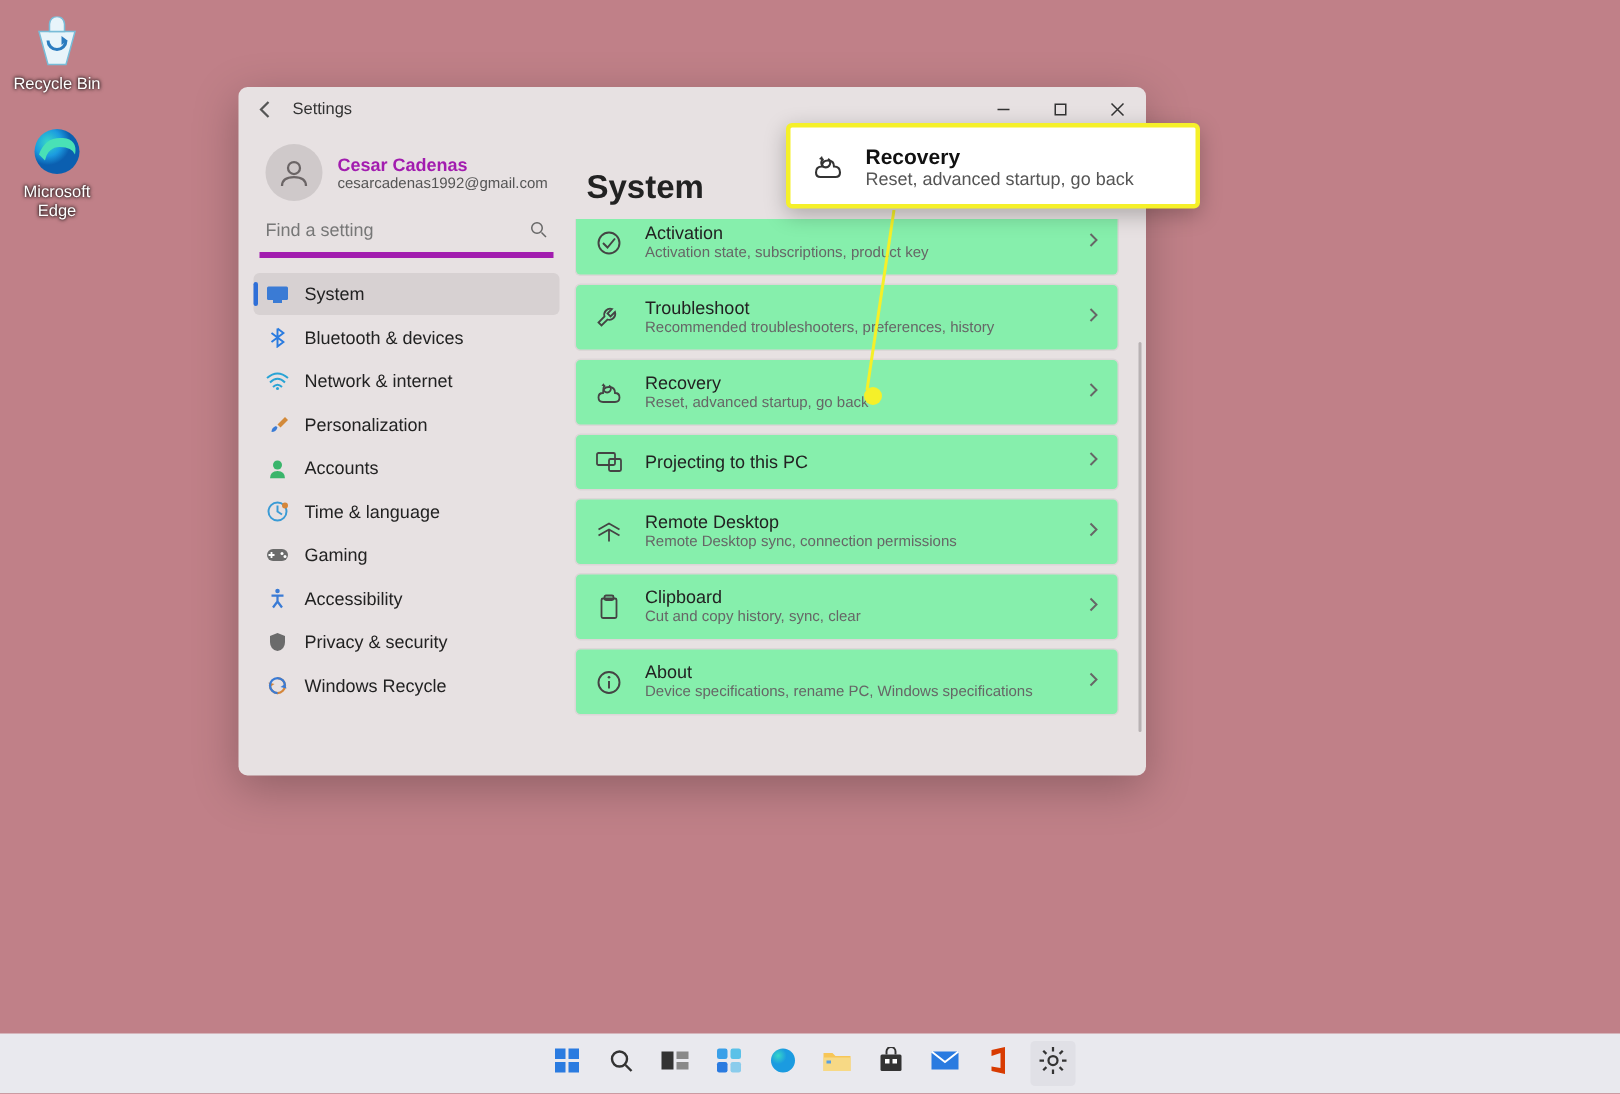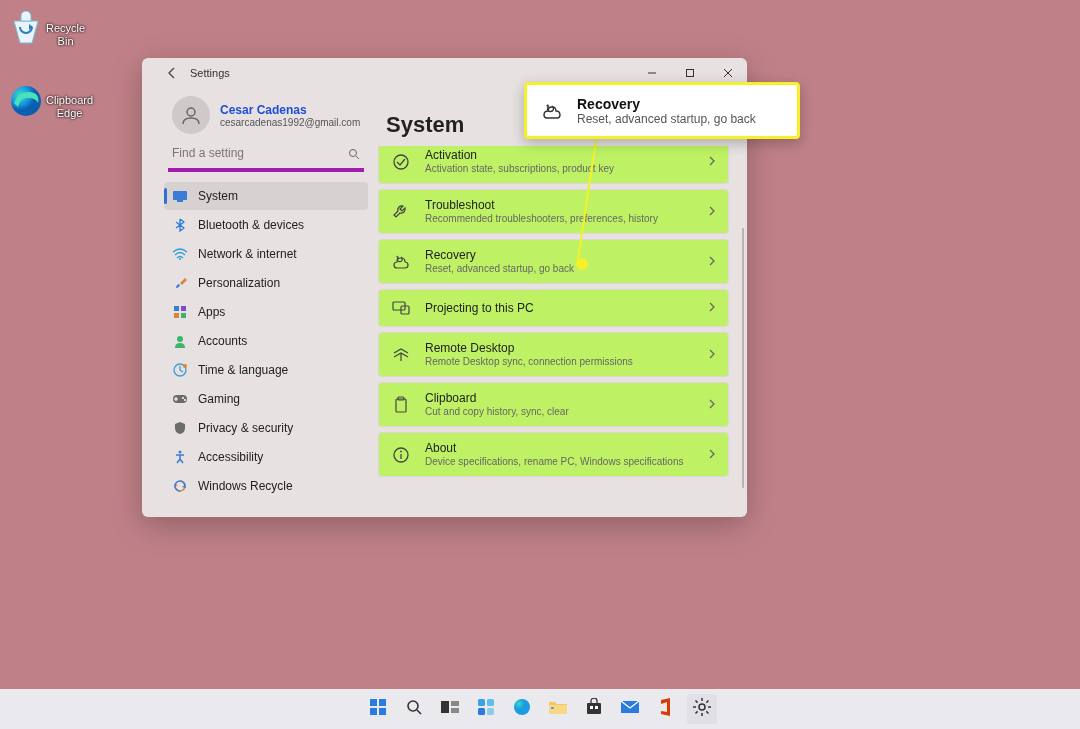--- a/index.html
+++ b/index.html
@@ -1,51 +1,51 @@
 <!DOCTYPE html>
 <html><head>
 <meta charset="utf-8">
 <style>
 * { margin:0; padding:0; box-sizing:border-box; font-family:"Segoe UI",Arial,sans-serif; }
 html,body { width:1080px; height:729px; overflow:hidden; }
 body { background:#c08088; position:relative; }
 
 
-.desktop-icon { position:absolute; width:60px; display:flex; flex-direction:row; align-items:flex-end; gap:2px; cursor:pointer; }
+.desktop-icon { position:absolute; width:60px; display:flex; flex-direction:column; align-items:center; gap:2px; cursor:pointer; }
 .desktop-icon .ic { width:38px; height:38px; display:flex; align-items:center; justify-content:center; }
 .desktop-icon .label { font-size:11px; color:#fff; text-align:center; text-shadow:0 0 3px rgba(0,0,0,.8),0 0 2px rgba(0,0,0,.9); line-height:1.2; }
 
 
-.window { position:absolute; left:142px; top:58px; width:605px; height:459px; background:#e7e1e2; border-radius:6px; box-shadow:0 8px 30px rgba(0,0,0,.25); display:flex; flex-direction:column;padding-left:12px; }
+.window { position:absolute; left:159px; top:58px; width:605px; height:459px; background:#e7e1e2; border-radius:6px; box-shadow:0 8px 30px rgba(0,0,0,.25); display:flex; flex-direction:column; }
 .titlebar { height:30px; display:flex; align-items:center; padding:0 6px; position:relative; }
 .back { width:24px; height:24px; border-radius:3px; display:flex; align-items:center; justify-content:center; color:#555; }
 .app-title { font-size:11px; color:#333; margin-left:6px; }
 .win-btns { position:absolute; right:0; top:0; display:flex; }
 .win-btn { width:38px; height:30px; display:flex; align-items:center; justify-content:center; color:#333; }
 
 .body { flex:1; display:flex; overflow:hidden; }
 .sidebar { width:220px; padding:4px 6px 10px 10px; display:flex; flex-direction:column; }
 .profile { display:flex; align-items:center; gap:10px; padding:4px 2px 12px 8px; }
 .avatar { width:38px; height:38px; border-radius:50%; background:#cfc9ca; display:flex; align-items:center; justify-content:center; color:#6b6566; }
-.profile-text .name { font-size:12px; font-weight:600; color:#1d4ed8; }
+.profile-text .name { font-size:12px; font-weight:600; color:#a21caf; }
 .profile-text .email { font-size:10px; color:#555; }
 .search { margin:0 4px 10px 4px; height:26px; border-bottom:4px solid #a21caf; display:flex; align-items:flex-start; padding:0 4px; background:transparent; }
 .search input { flex:1; border:none; background:transparent; font-size:12px; color:#444; outline:none; }
 .search input::placeholder { color:#777; }
 .search .mag { color:#666; }
 .nav { display:flex; flex-direction:column; gap:1px; }
 .nav-item { display:flex; align-items:center; gap:10px; padding:6px 8px; border-radius:4px; font-size:12px; color:#222; cursor:pointer; position:relative; }
 .nav-item.active { background:#d7d1d2; }
 .nav-item.active::before { content:""; position:absolute; left:0; top:6px; bottom:6px; width:3px; background:#2f6fd8; border-radius:2px; }
 .nav-item .nic { width:16px; height:16px; display:flex; align-items:center; justify-content:center; }
 
 .main { flex:1; padding:0 18px 12px 4px; overflow:hidden; display:flex; flex-direction:column; position:relative; }
 .page-title { font-size:22px; font-weight:600; color:#222; padding:24px 0 8px 8px; }
 .items { display:flex; flex-direction:column; gap:5px; }
-.item { display:flex; align-items:center; gap:14px; padding:8px 12px; background:#bef264; border:1px solid #dcd6d7; border-radius:4px; cursor:pointer; }
+.item { display:flex; align-items:center; gap:14px; padding:8px 12px; background:#86efac; border:1px solid #dcd6d7; border-radius:4px; cursor:pointer; }
 .item.clipped { border-top:none; border-top-left-radius:0; border-top-right-radius:0; padding-top:2px; }
 .item .iic { width:20px; height:20px; display:flex; align-items:center; justify-content:center; color:#444; flex-shrink:0; }
 .item .txt { flex:1; }
 .item .t1 { font-size:12px; color:#222; }
 .item .t2 { font-size:10px; color:#666; line-height:1.3; }
 .item .chev { color:#666; }
 .scroll-indicator { position:absolute; right:3px; top:140px; width:2px; height:260px; background:#b8b2b3; border-radius:2px; }
 
 
 .callout { position:absolute; left:524px; top:82px; width:276px; height:57px; background:#fff; border:3px solid #f5f029; border-radius:4px; box-shadow:0 4px 14px rgba(0,0,0,.25); display:flex; align-items:center; gap:14px; padding:6px 14px; }
@@ -84,21 +84,21 @@
           <radialGradient id="eg" cx="30%" cy="30%">
             <stop offset="0%" stop-color="#37d7c8"></stop>
             <stop offset="60%" stop-color="#1b9be0"></stop>
             <stop offset="100%" stop-color="#0b5fb0"></stop>
           </radialGradient>
         </defs>
         <circle cx="18" cy="18" r="15" fill="url(#eg)"></circle>
         <path d="M6 20 Q10 8 22 9 Q32 10 30 20 Q28 15 20 15 Q12 15 10 24 Q8 22 6 20 Z" fill="#49e1b6"></path>
       </svg>
   </div>
-  <div class="label">Clipboard Edge</div>
+  <div class="label">Microsoft Edge</div>
 </div>
 
 <div class="window">
   <div class="titlebar">
     <div class="back">
       <svg width="14" height="14" viewBox="0 0 14 14">
           <path d="M9 2 L4 7 L9 12" fill="none" stroke="#555" stroke-width="1.5"></path>
         </svg>
     </div>
     <div class="app-title">Settings</div>
@@ -178,31 +178,20 @@
               <svg width="14" height="14" viewBox="0 0 14 14">
                 <path d="M12 2 L7 7 L9 9 L14 4 Z" fill="#d38a3a"></path>
                 <path d="M6 8 Q3 9 3 12 Q6 12 7 9 Z" fill="#3a7bd5"></path>
               </svg>
             </span>
             <span>Personalization</span>
           </div>
           <div class="nav-item">
             <span class="nic">
               <svg width="14" height="14" viewBox="0 0 14 14">
-                <rect x="1" y="1" width="5" height="5" fill="#3a7bd5"></rect>
-                <rect x="8" y="1" width="5" height="5" fill="#7b4bd5"></rect>
-                <rect x="1" y="8" width="5" height="5" fill="#d5863a"></rect>
-                <rect x="8" y="8" width="5" height="5" fill="#3ab56b"></rect>
-              </svg>
-            </span>
-            <span>Apps</span>
-          </div>
-          <div class="nav-item">
-            <span class="nic">
-              <svg width="14" height="14" viewBox="0 0 14 14">
                 <circle cx="7" cy="5" r="3" fill="#3ab56b"></circle>
                 <path d="M2 14 Q2 9 7 9 Q12 9 12 14 Z" fill="#3ab56b"></path>
               </svg>
             </span>
             <span>Accounts</span>
           </div>
           <div class="nav-item">
             <span class="nic">
               <svg width="14" height="14" viewBox="0 0 14 14">
                 <circle cx="7" cy="7" r="6" fill="none" stroke="#3a9bd5" stroke-width="1.3"></circle>
@@ -219,33 +208,33 @@
                 <circle cx="11" cy="5" r="1" fill="#fff"></circle>
                 <circle cx="13" cy="7" r="1" fill="#fff"></circle>
                 <path d="M4 4 L4 8 M2 6 L6 6" stroke="#fff" stroke-width="1.2"></path>
               </svg>
             </span>
             <span>Gaming</span>
           </div>
           <div class="nav-item">
             <span class="nic">
               <svg width="12" height="14" viewBox="0 0 12 14">
-                <path d="M6 1 L11 3 L11 7 Q11 12 6 13 Q1 12 1 7 L1 3 Z" fill="#6b6b6b"></path>
-              </svg>
-            </span>
-            <span>Privacy &amp; security</span>
-          </div>
-          <div class="nav-item">
-            <span class="nic">
-              <svg width="12" height="14" viewBox="0 0 12 14">
                 <circle cx="6" cy="2" r="1.5" fill="#3a7bd5"></circle>
                 <path d="M2 5 L10 5 M6 5 L6 9 M6 9 L3 13 M6 9 L9 13" stroke="#3a7bd5" stroke-width="1.5"></path>
               </svg>
             </span>
             <span>Accessibility</span>
+          </div>
+          <div class="nav-item">
+            <span class="nic">
+              <svg width="12" height="14" viewBox="0 0 12 14">
+                <path d="M6 1 L11 3 L11 7 Q11 12 6 13 Q1 12 1 7 L1 3 Z" fill="#6b6b6b"></path>
+              </svg>
+            </span>
+            <span>Privacy &amp; security</span>
           </div>
           <div class="nav-item">
             <span class="nic">
               <svg width="14" height="14" viewBox="0 0 14 14">
                 <path d="M7 2 A5 5 0 1 1 2 7" fill="none" stroke="#d5863a" stroke-width="1.5"></path>
                 <path d="M1 5 L2 8 L5 6 Z" fill="#d5863a"></path>
                 <path d="M7 12 A5 5 0 1 1 12 7" fill="none" stroke="#3a7bd5" stroke-width="1.5"></path>
                 <path d="M13 9 L12 6 L9 8 Z" fill="#3a7bd5"></path>
               </svg>
             </span>

